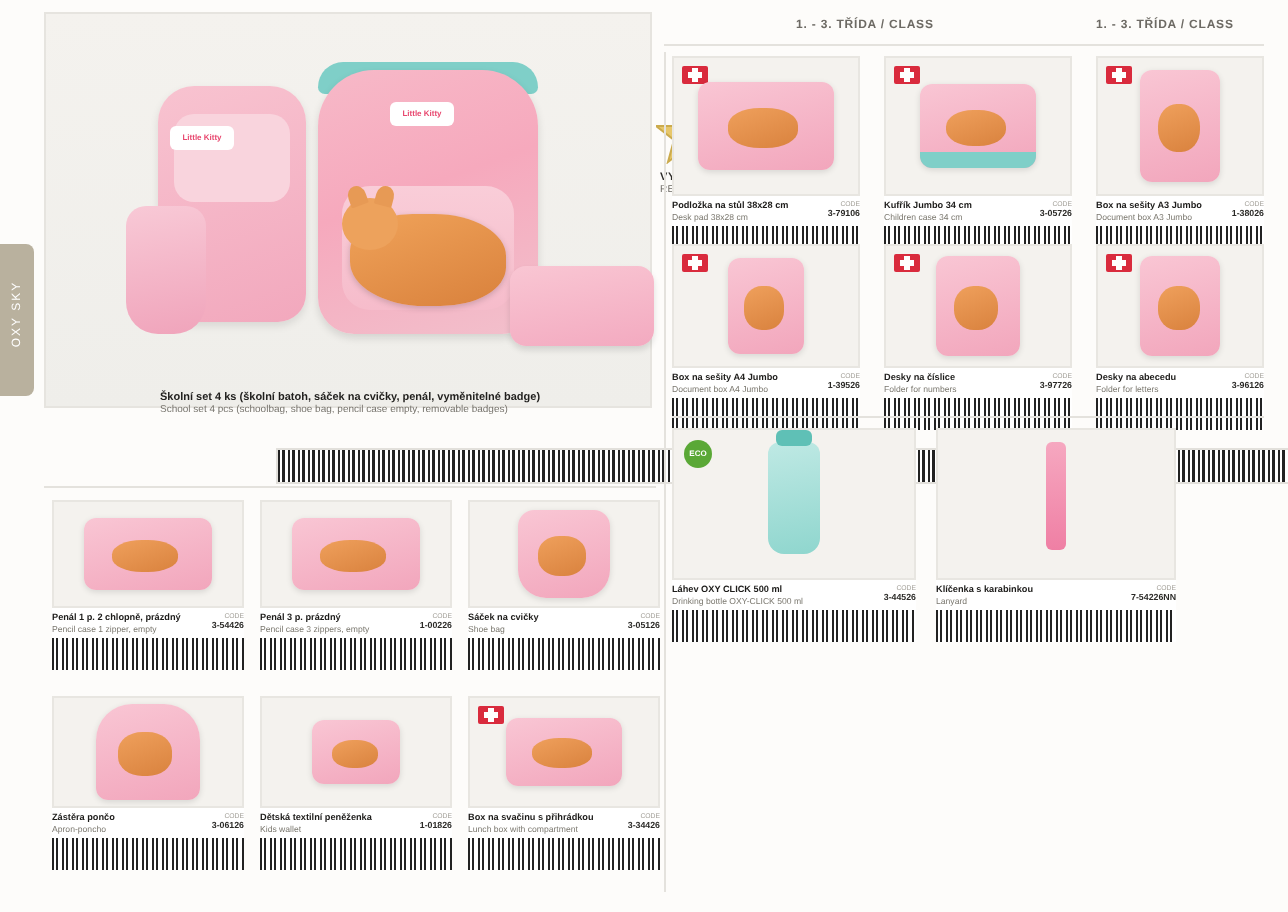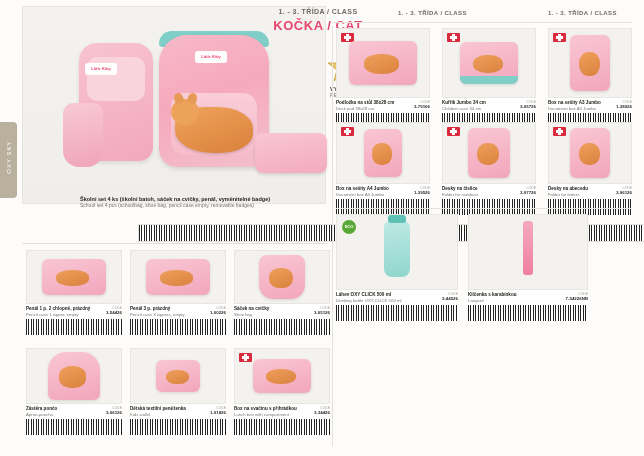--- a/index.html
+++ b/index.html
@@ -197,24 +197,20 @@
         <span class="ear l"></span>
         <span class="ear r"></span>
       </div>
       <div class="pencil-case"></div>
       <div class="shoe-bag"></div>
       <div class="logo-tag" style="left:36px;top:46px;">Little Kitty</div>
       <div class="logo-tag" style="left:146px;top:34px;">Little Kitty</div>
     </div>
   </div>
 
-  <div class="hero-title">
-    <div class="class-line">1. - 3. TŘÍDA / CLASS</div>
-    <div class="theme-line">KOČKA / CAT</div>
-  </div>
 
   <div class="star-badge">
     <svg width="30" height="30" viewBox="0 0 30 30" aria-hidden="true">
       <polygon points="15,1 19,11 30,11 21,18 24,29 15,22 6,29 9,18 0,11 11,11" fill="#e7c76a" stroke="#cbab4d" stroke-width="1"></polygon>
     </svg>
   </div>
   <div class="panda">
     <span class="ear l"></span>
     <span class="ear r"></span>
     <span class="eye l"></span>

